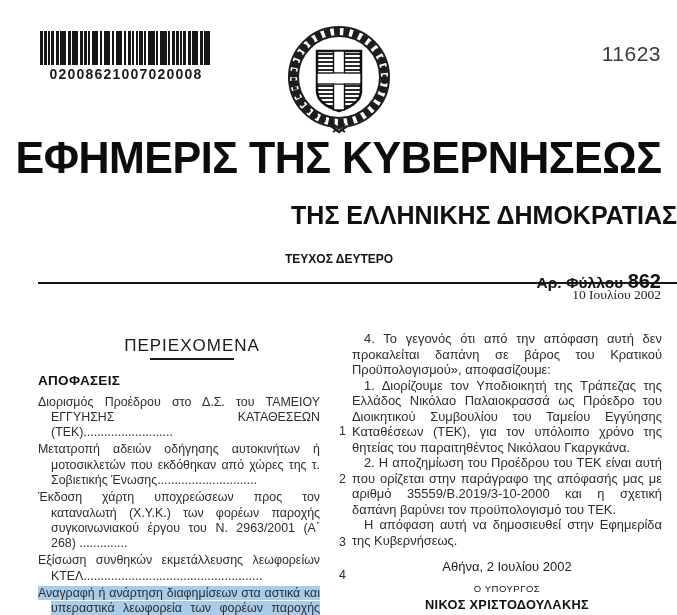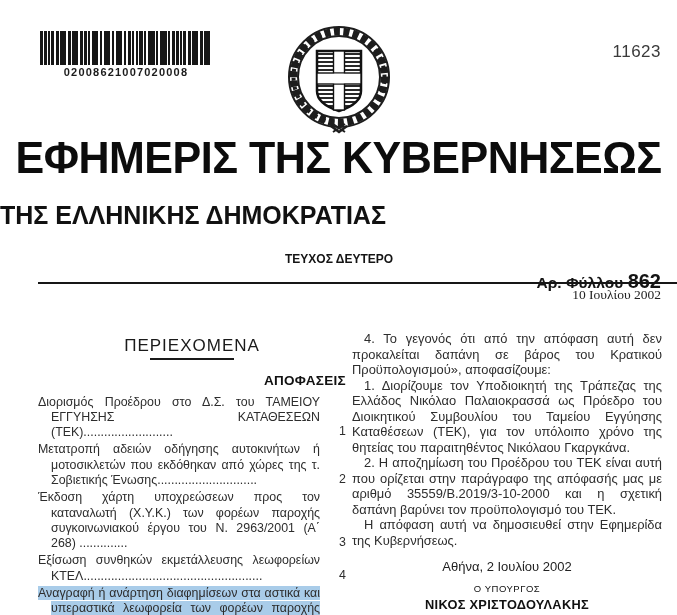--- a/index.html
+++ b/index.html
@@ -14,35 +14,35 @@
   .barcode {
     position:absolute; left:40px; top:31px; width:172px; height:34px;
     background-color:#fff;
     background-image:
       repeating-linear-gradient(90deg, #161616 0 2px, transparent 2px 4px),
       repeating-linear-gradient(90deg, #161616 0 1px, transparent 1px 6px),
       repeating-linear-gradient(90deg, #161616 0 3px, transparent 3px 11px);
   }
   .barcode-number {
     position:absolute; left:40px; top:66px; width:172px; text-align:center;
-    font-size:11px; font-weight:bold; letter-spacing:1.2px; color:#1c1c1c;
+    font-size:14px; font-weight:bold; letter-spacing:1.2px; color:#1c1c1c;
   }
   .emblem { position:absolute; left:277px; top:20px; width:124px; height:118px; }
   .page-number {
-    position:absolute; right:16px; top:42px; font-size:17px; color:#3a3a3a;
+    position:absolute; right:16px; top:42px; font-size:21px; color:#3a3a3a;
     letter-spacing:0.5px;
   }
 
   .masthead-title {
     position:absolute; left:0; top:133px; width:100%; text-align:center;
     font-size:43px; font-weight:bold; letter-spacing:-0.5px; color:#0c0c0c;
     transform:scaleY(1.04);
   }
   .masthead-subtitle {
-    position:absolute; left:0; top:201px; width:100%; text-align:left;
+    position:absolute; left:0; top:201px; width:100%; text-align:right;
     font-size:25px; font-weight:bold; color:#111;
   }
 
   .issue-type {
     position:absolute; left:285px; top:252px;
     font-size:12px; font-weight:bold; color:#141414;
   }
   .issue-no {
     position:absolute; right:16px; top:270px; font-weight:bold; color:#141414;
   }
@@ -58,21 +58,21 @@
 
   
   .col-left  { position:absolute; left:38px;  top:336px; width:308px; }
   .col-right { position:absolute; left:352px; top:331px; width:310px; }
 
   .toc-heading {
     text-align:center; font-size:17px; letter-spacing:1px; color:#1a1a1a;
   }
   .toc-underline { width:84px; height:1.5px; background:#1a1a1a; margin:2px auto 0; }
   .toc-subheading {
-    text-align:right; font-size:13.5px; font-weight:bold; color:#111;
+    text-align:left; font-size:13.5px; font-weight:bold; color:#111;
     margin-top:13px; margin-bottom:7px; letter-spacing:0.3px;
   }
 
   .entry {
     position:relative; font-size:12.4px; line-height:15.3px;
     text-align:justify; color:#2d2d2d;
     padding-left:13px; text-indent:-13px; padding-right:26px;
     margin-bottom:2px;
   }
   .entry .num {

